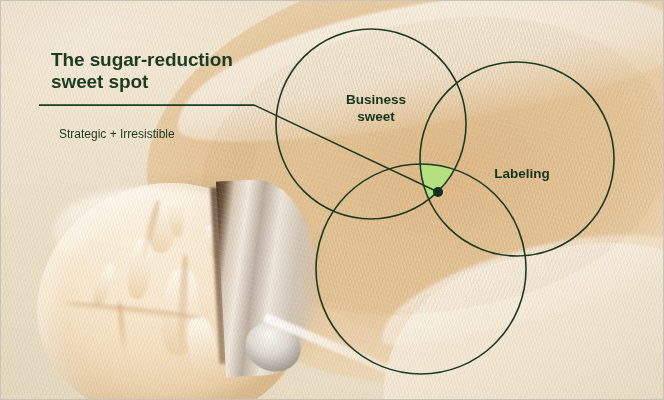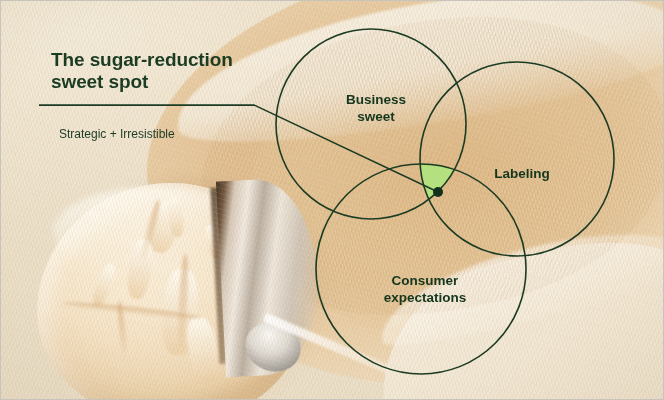--- a/index.html
+++ b/index.html
@@ -357,16 +357,14 @@
   <div class="title-block">
     <h1 class="title">The sugar-reduction
 sweet spot</h1>
   </div>
   <div class="rule"></div>
   <p class="subtitle">Strategic + Irresistible</p>
 
   <div class="venn-label" id="label-business">Business
 sweet</div>
   <div class="venn-label" id="label-labeling">Labeling</div>
-  <div class="venn-label" id="label-consumer">Consumer
-expectations</div>
 
 </div>
 
 </body></html>

